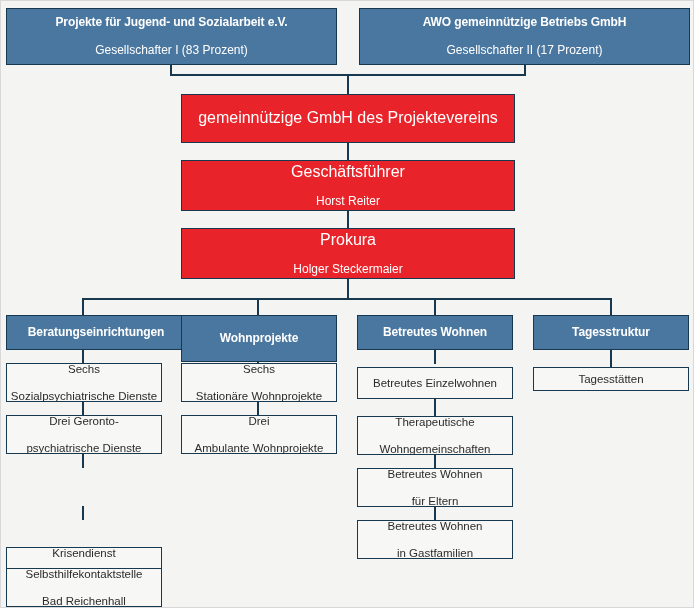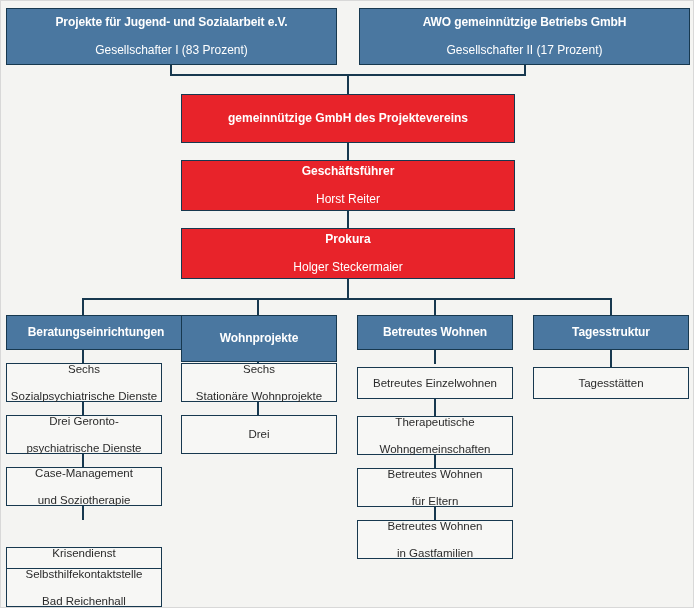--- a/index.html
+++ b/index.html
@@ -50,22 +50,22 @@
     font-size: 12px;
   }
 
   
   .node.red {
     background: #e8232a;
     border: 1px solid #17384f;
     color: #ffffff;
   }
   .node.red .line1 {
-    font-weight: bold;
-    font-size: 12px;
+    font-weight: normal;
+    font-size: 16px;
   }
   .node.red .line2 {
     font-weight: normal;
     font-size: 12px;
   }
 
   
   .node.plain {
     background: #f7f7f5;
     border: 1px solid #17384f;
@@ -160,24 +160,20 @@
     <span class="line2">Sozialpsychiatrische Dienste</span>
   </div>
 
   <div class="conn v" style="left:81px; top:401px; height:14px;"></div>
   <div class="node plain" style="left:5px; top:414px; width:156px; height:39px;">
     <span class="line1">Drei Geronto-</span>
     <span class="line2">psychiatrische Dienste</span>
   </div>
 
   <div class="conn v" style="left:81px; top:453px; height:14px;"></div>
-  <div class="node plain" style="left:5px; top:466px; width:156px; height:39px;">
-    <span class="line1">Case-Management</span>
-    <span class="line2">und Soziotherapie</span>
-  </div>
 
   <div class="conn v" style="left:81px; top:505px; height:14px;"></div>
   <div class="node plain" style="left:5px; top:518px; width:156px; height:39px;margin-top:28px;">
     <span class="line1">Krisendienst</span>
     <span class="line2">Psychiatrie München</span>
   </div>
 
   <div class="artifact" style="left:36px; top:552px;">Hug</div>
 
   <div class="conn v" style="left:81px; top:557px; height:14px;"></div>
@@ -188,20 +184,21 @@
 
   <div class="conn v" style="left:256px; top:349px; height:14px;"></div>
   <div class="node plain" style="left:180px; top:362px; width:156px; height:39px;">
     <span class="line1">Sechs</span>
     <span class="line2">Stationäre Wohnprojekte</span>
   </div>
 
   <div class="conn v" style="left:256px; top:401px; height:14px;"></div>
   <div class="node plain" style="left:180px; top:414px; width:156px; height:39px;">
     <span class="line1">Drei</span>
+    <span class="line2">Ambulante Wohnprojekte</span>
   </div>
 
   <div class="conn v" style="left:433px; top:349px; height:14px;"></div>
   <div class="node plain" style="left:356px; top:366px; width:156px; height:32px;">
     <span class="line1">Betreutes Einzelwohnen</span>
   </div>
 
   <div class="conn v" style="left:433px; top:398px; height:18px;"></div>
   <div class="node plain" style="left:356px; top:415px; width:156px; height:39px;">
     <span class="line1">Therapeutische</span>
@@ -214,17 +211,17 @@
     <span class="line2">für Eltern</span>
   </div>
 
   <div class="conn v" style="left:433px; top:506px; height:14px;"></div>
   <div class="node plain" style="left:356px; top:519px; width:156px; height:39px;">
     <span class="line1">Betreutes Wohnen</span>
     <span class="line2">in Gastfamilien</span>
   </div>
 
   <div class="conn v" style="left:609px; top:349px; height:17px;"></div>
-  <div class="node plain" style="left:532px; top:366px; width:156px; height:32px;">
+  <div class="node plain" style="left:532px; top:366px; width:156px; height:24px;">
     <span class="line1">Tagesstätten</span>
   </div>
 
 </div>
 
 </body></html>

